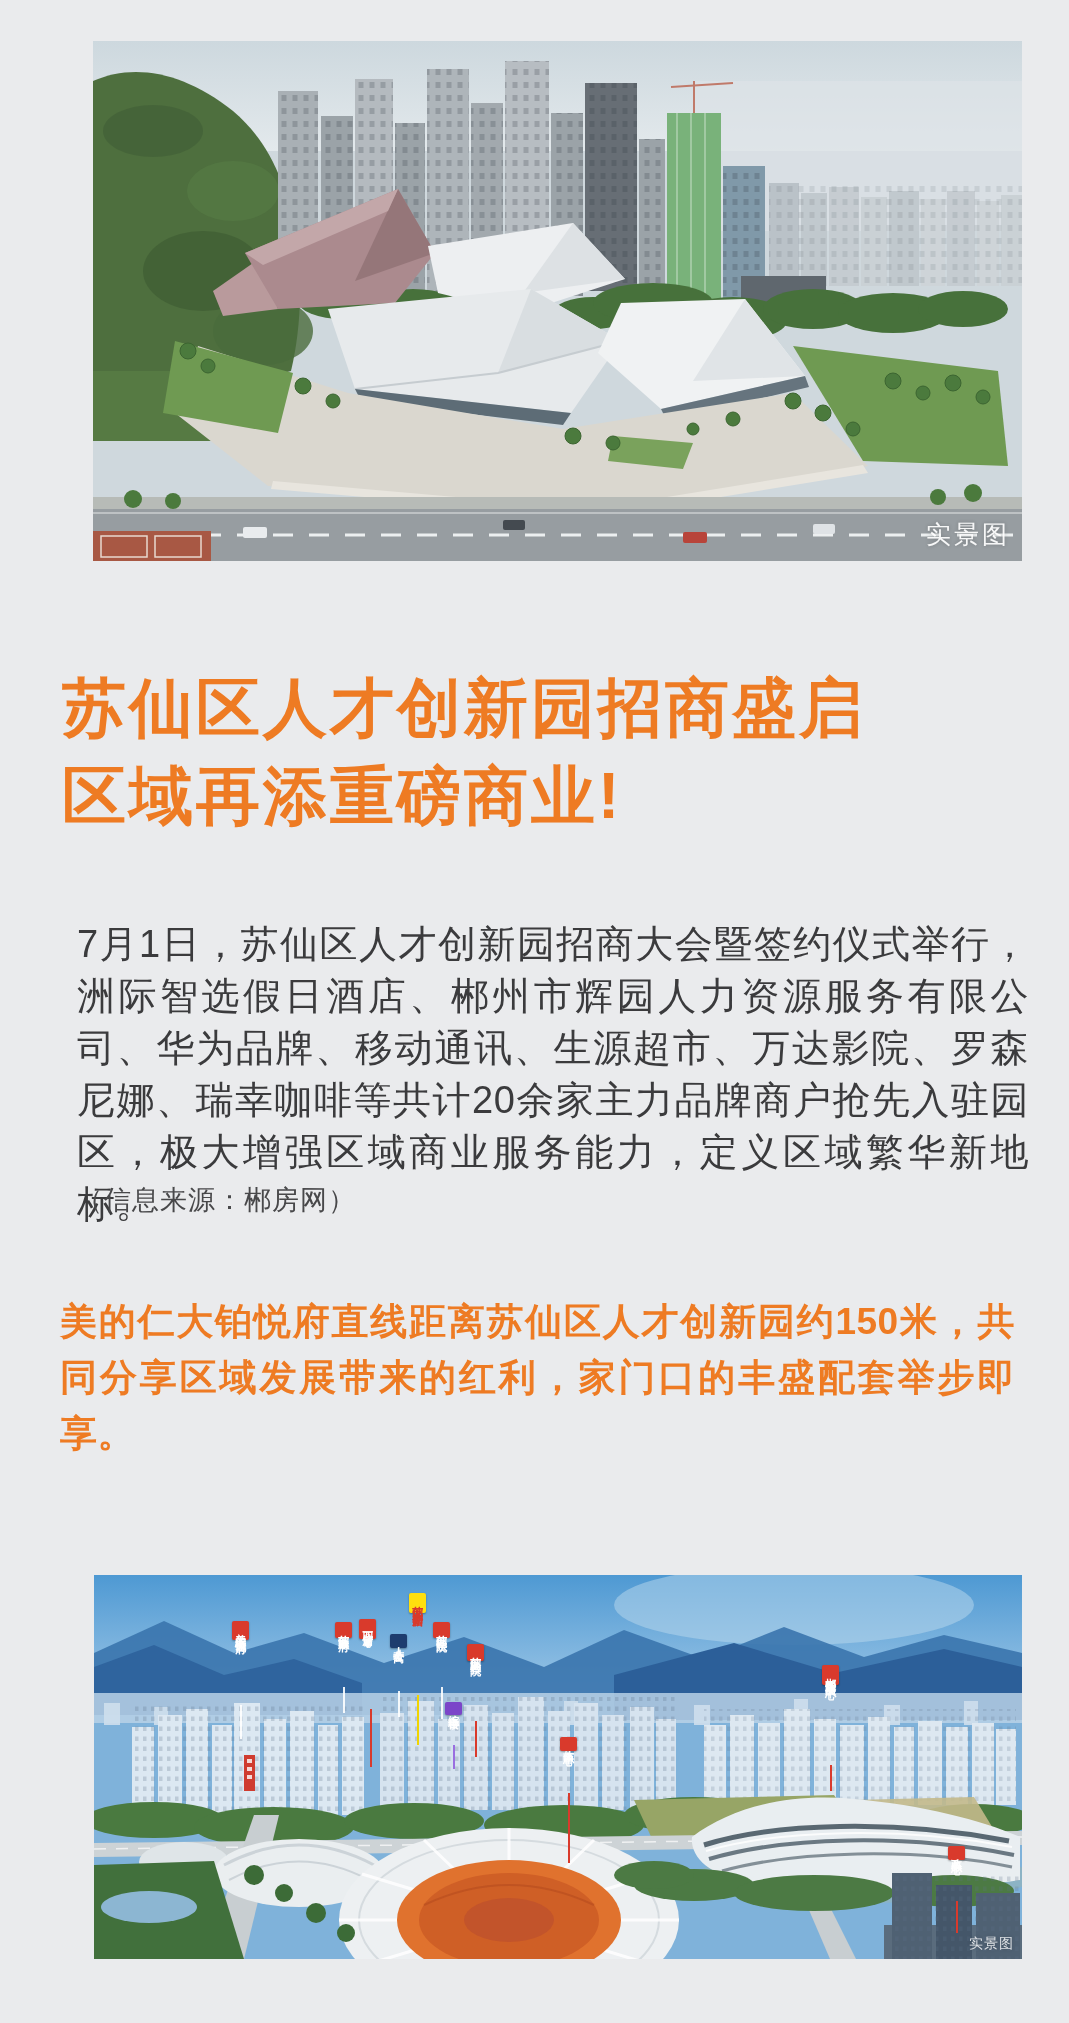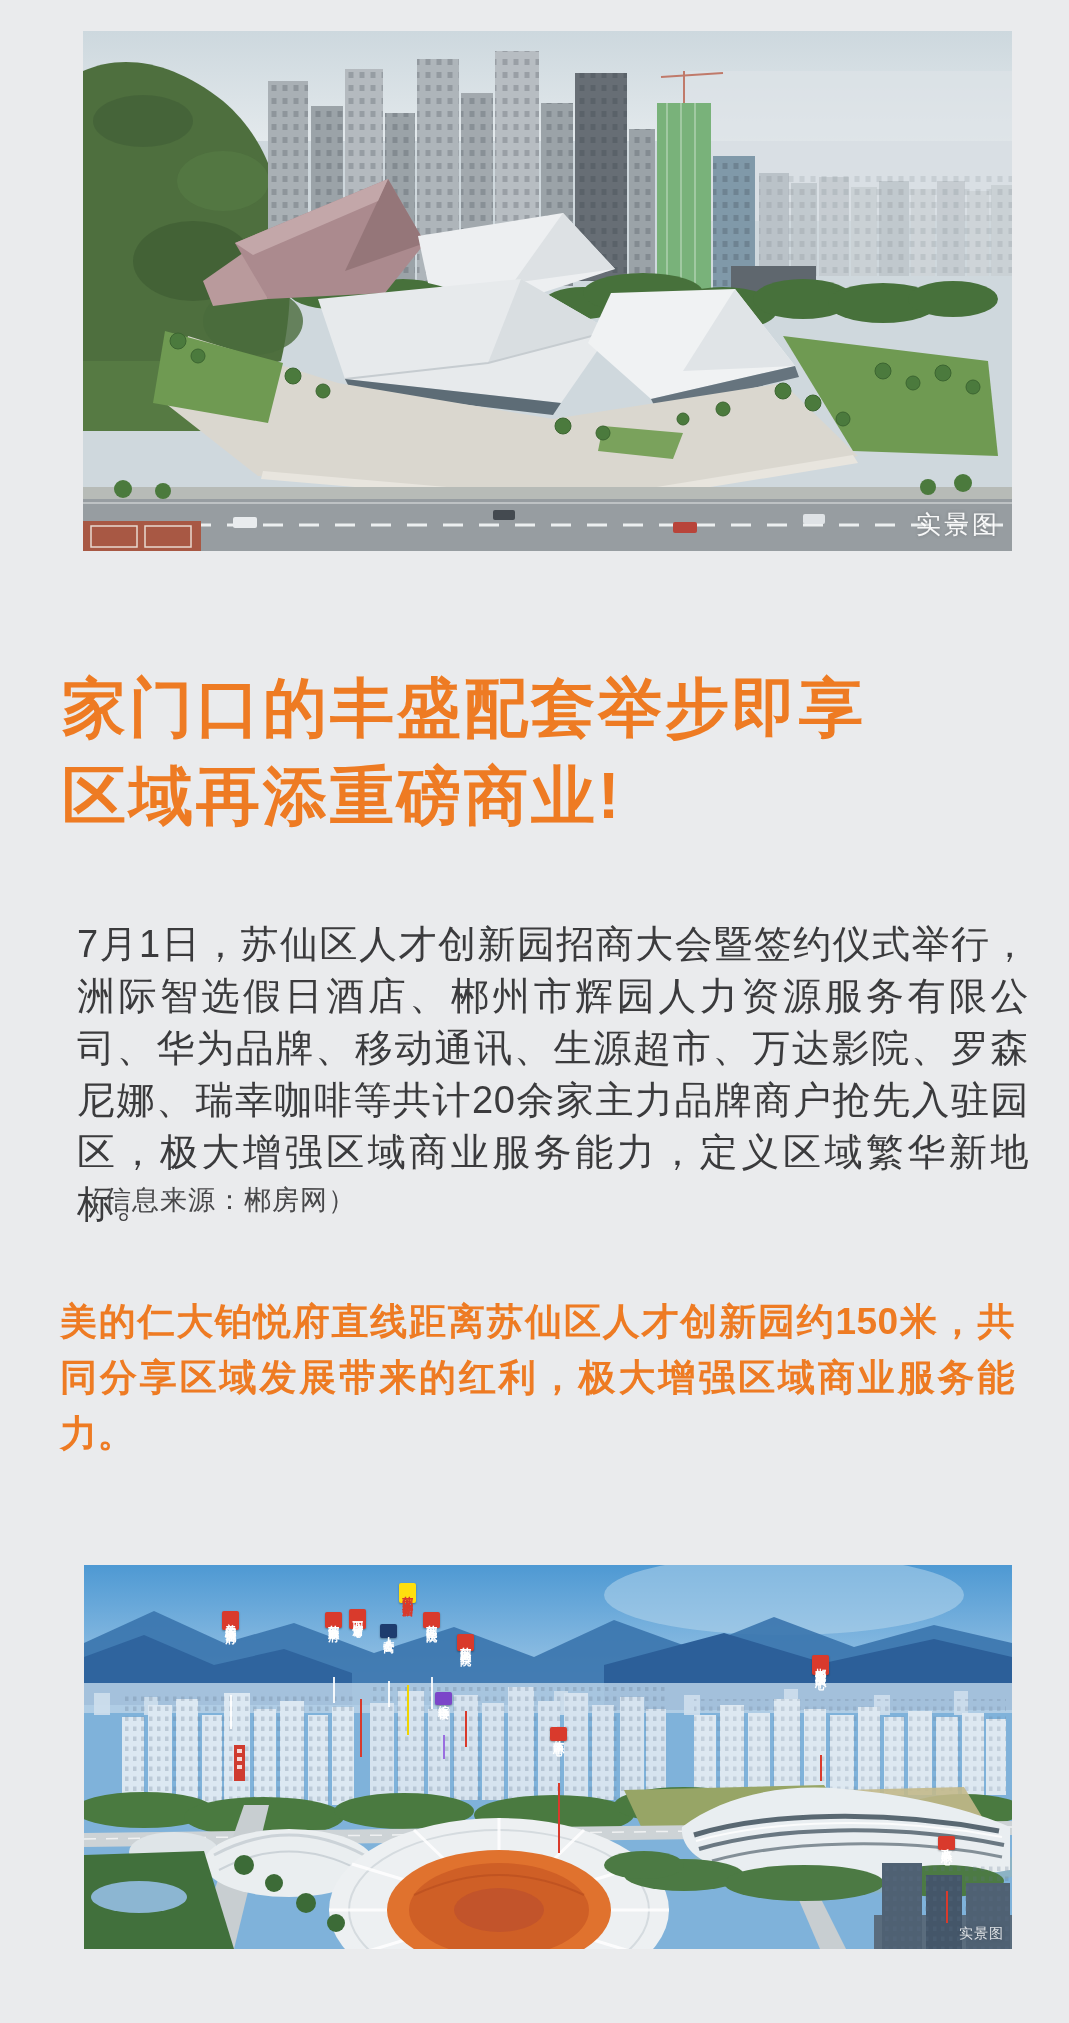--- a/index.html
+++ b/index.html
@@ -2,21 +2,21 @@
 <html><head>
 <meta charset="utf-8">
 <style>
   html,body{margin:0;padding:0;}
   body{
     width:1069px;height:2023px;position:relative;overflow:hidden;
     background:#eaebed;
     font-family:"Liberation Sans","DejaVu Sans",sans-serif;
   }
   .canvas{position:absolute;inset:0;}
-  figure{margin:6px;}
+  figure{margin:16px;}
   .hero{
     position:absolute;left:77px;top:25px;width:929px;height:520px;
     overflow:hidden;background:#cfd8dd;
   }
   .map{
     position:absolute;left:78px;top:1559px;width:928px;height:384px;
     overflow:hidden;background:#7fb2da;
   }
   .hero svg,.map svg{display:block;width:100%;height:100%;}
   .photo-caption{
@@ -219,25 +219,25 @@
 
       <g>
         <rect x="0" y="490" width="118" height="30" fill="#a85844"></rect>
         <rect x="8" y="495" width="46" height="21" fill="none" stroke="#e8d9cf" stroke-width="1.5"></rect>
         <rect x="62" y="495" width="46" height="21" fill="none" stroke="#e8d9cf" stroke-width="1.5"></rect>
       </g>
     </svg>
     <div class="photo-caption">实景图</div>
   </figure>
 
-  <h1 class="headline"><span>家门口的丰盛配套举步即享</span><br><span>区域再添重磅商业!</span></h1>
+  <h1 class="headline"><span>苏仙区人才创新园招商盛启</span><br><span>区域再添重磅商业!</span></h1>
 
   <p class="body-par">7月1日，苏仙区人才创新园招商大会暨签约仪式举行，洲际智选假日酒店、郴州市辉园人力资源服务有限公司、华为品牌、移动通讯、生源超市、万达影院、罗森尼娜、瑞幸咖啡等共计20余家主力品牌商户抢先入驻园区，极大增强区域商业服务能力，定义区域繁华新地标。</p>
   <p class="src-note first">（信息来源：郴房网）</p>
-  <p class="highlight">美的仁大铂悦府直线距离苏仙区人才创新园约150米，共同分享区域发展带来的红利，极大增强区域商业服务能力。</p>
+  <p class="highlight">美的仁大铂悦府直线距离苏仙区人才创新园约150米，共同分享区域发展带来的红利，家门口的丰盛配套举步即享。</p>
 
   <figure class="map">
     <svg viewBox="0 0 928 384" preserveAspectRatio="none">
       <defs>
         <linearGradient id="skyM" x1="0" y1="0" x2="0" y2="1">
           <stop offset="0" stop-color="#4e99d3"></stop>
             <stop offset="1" stop-color="#a9cde9"></stop>
         </linearGradient>
         <pattern id="winC" width="8" height="10" patternUnits="userSpaceOnUse">
           <rect x="1" y="1.5" width="3.5" height="4.5" fill="rgba(90,110,135,0.25)"></rect>

